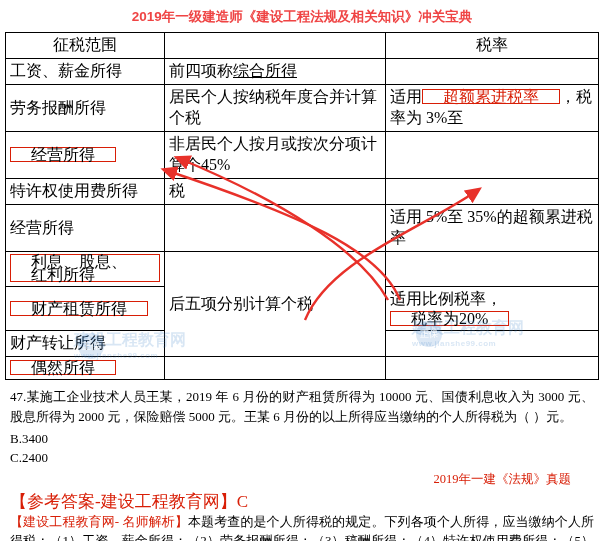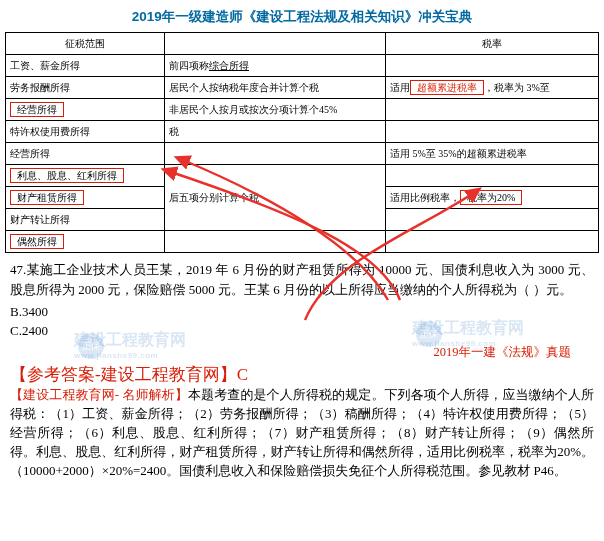--- a/index.html
+++ b/index.html
@@ -17,49 +17,49 @@
   }
   .page {
     position: relative;
     width: 604px;
     height: 541px;
     padding: 0;
     box-sizing: border-box;
   }
   .title {
     text-align: center;
-    color: #0369a1;
+    color: #ef4444;
     font-size: 13.5px;
     font-weight: bold;
     padding: 8px 0 6px 0;
     letter-spacing: 0px;
     font-family: "Liberation Sans", sans-serif;
   }
   table.tax {
     border-collapse: collapse;
     width: 566px;
     margin: 0 auto;
     table-layout: fixed;
-    font-size: 10px;
+    font-size: 16px;
   }
   table.tax td {
     border: 1px solid #000;
     padding: 2px 4px;
     height: 17px;
     vertical-align: middle;
   }
   .col1 { width: 150px; }
   .col2 { width: 212px; }
   .col3 { width: 204px; }
   .hdr { text-align: center; }
   .red { color: #d81e06; }
   .u { text-decoration: underline; }
   .box-red {
     border: 1.5px solid #d81e06;
-    padding: 0 6px;
+    padding: 0 20px;
     display: inline-block;
     line-height: 13px;
   }
   .question {
     font-size: 13px;
     line-height: 20px;
     margin: 7px 10px 0 10px;
     text-align: justify;
   }
   .opts {

